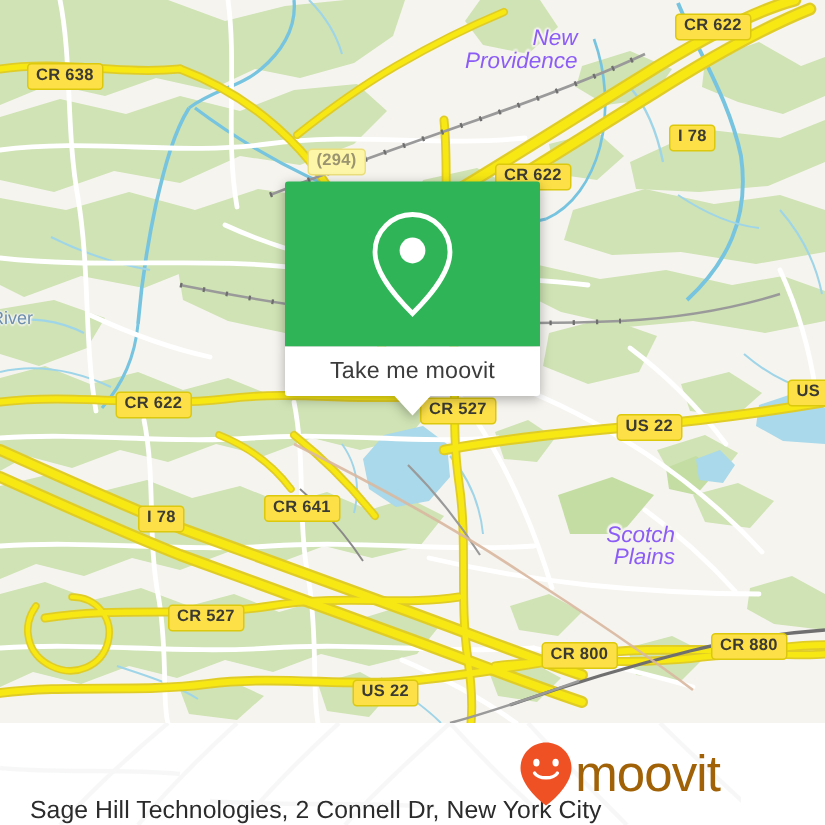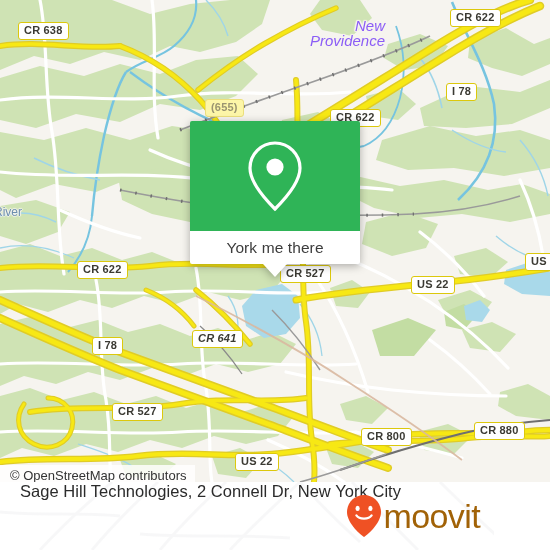--- a/index.html
+++ b/index.html
@@ -33,21 +33,21 @@
        0 1.4px 1px #f6f4ef, 0 -1.4px 1px #f6f4ef,
        1px 1px 1px #f6f4ef, -1px -1px 1px #f6f4ef,
        1px -1px 1px #f6f4ef, -1px 1px 1px #f6f4ef;
     pointer-events: none;
     font-style: italic;
   }
 
   
   .shield {
     position: absolute;
-    background: #ffffff;
+    background: #fde047;
     border: 1.6px solid #dcc80c;
     border-radius: 3px;
     color: #3b3a33;
     font-weight: 700;
     font-size: 11px;
     letter-spacing: .2px;
     padding: 1px 5px 2px 5px;
     line-height: 13px;
     white-space: nowrap;
   }
@@ -113,21 +113,21 @@
     padding: 3px 8px 3px 10px;
     white-space: nowrap;
   }
 
   
   #bottombar {
     position: absolute;
     left: 0; top: 482px;
     width: 494px; height: 68px;
     background: #ffffff;
-    display: flex; align-items: flex-start;
+    display: flex; align-items: flex-end;
     overflow: hidden;
   }
   #bottom-watermark {
     position: absolute; left: 0; top: 0;
     width: 550px; height: 68px;
     opacity: .07;
     pointer-events: none;
   }
   #bottom-title {
     position: relative;
@@ -342,54 +342,55 @@
         <path d="M200,326 C216,340 230,356 242,374" stroke="#8a8a8a" stroke-width="1.3" fill="none"></path>
       </g>
 
       <g stroke="#d9b8a0" stroke-width="1.8" fill="none" opacity=".9">
         <path d="M196,296 C248,322 300,350 348,382 C392,410 430,436 462,460"></path>
       </g>
     </svg>
 
     <div class="place-label" style="left:265px; top:18px; width:120px; font-size:15px;">New
 Providence</div>
+    <div class="place-label" style="left:350px; top:349px; width:100px; font-size:15px;">Scotch
+Plains</div>
 
     <div class="water-label" style="left:-6px; top:205px;">River</div>
 
-    <div class="shield" style="left:18px; top:22px;">CR 638</div>
-    <div class="shield pale" style="left:205px; top:99px;">(655)</div>
+    <div class="shield" style="left:18px; top:42px;">CR 638</div>
+    <div class="shield pale" style="left:205px; top:99px;">(294)</div>
     <div class="shield" style="left:330px; top:109px;">CR 622</div>
     <div class="shield" style="left:450px; top:9px;">CR 622</div>
     <div class="shield" style="left:446px; top:83px;">I 78</div>
     <div class="shield" style="left:77px; top:261px;">CR 622</div>
     <div class="shield" style="left:280px; top:265px;">CR 527</div>
     <div class="shield" style="left:411px; top:276px;">US 22</div>
     <div class="shield" style="left:525px; top:253px;">US 2</div>
     <div class="shield" style="left:92px; top:337px;">I 78</div>
-    <div class="shield" style="left:192px; top:330px;font-style:italic;">CR 641</div>
+    <div class="shield" style="left:176px; top:330px;">CR 641</div>
     <div class="shield" style="left:112px; top:403px;">CR 527</div>
     <div class="shield" style="left:235px; top:453px;">US 22</div>
     <div class="shield" style="left:361px; top:428px;">CR 800</div>
     <div class="shield" style="left:474px; top:422px;">CR 880</div>
 
     <div id="popup">
       <div id="popup-head">
         <svg id="popup-pin" width="58" height="72" viewBox="0 0 58 72">
           <path d="M29,3 C15.2,3 4,14.2 4,28 C4,44 22,62 29,69 C36,62 54,44 54,28
                    C54,14.2 42.8,3 29,3 Z" fill="none" stroke="#ffffff" stroke-width="3.2"></path>
           <circle cx="29" cy="27" r="8.6" fill="#ffffff"></circle>
         </svg>
       </div>
       <div id="popup-foot">
-        <span id="popup-foot-label">York me there</span>
+        <span id="popup-foot-label">Take me moovit</span>
       </div>
       <div id="popup-tail"></div>
     </div>
 
-    <div id="attribution">© OpenStreetMap contributors</div>
   </div>
 
   <div id="bottombar">
     <svg id="bottom-watermark" width="550" height="68" viewBox="0 0 550 68">
       <g stroke="#9aa0a6" stroke-width="3" fill="none">
         <path d="M40,68 C62,44 86,22 112,0"></path>
         <path d="M92,68 C112,44 134,22 158,0"></path>
         <path d="M160,68 C180,44 202,22 226,0"></path>
         <path d="M230,68 C252,44 276,22 300,0"></path>
         <path d="M300,0 C318,20 338,40 360,60"></path>

